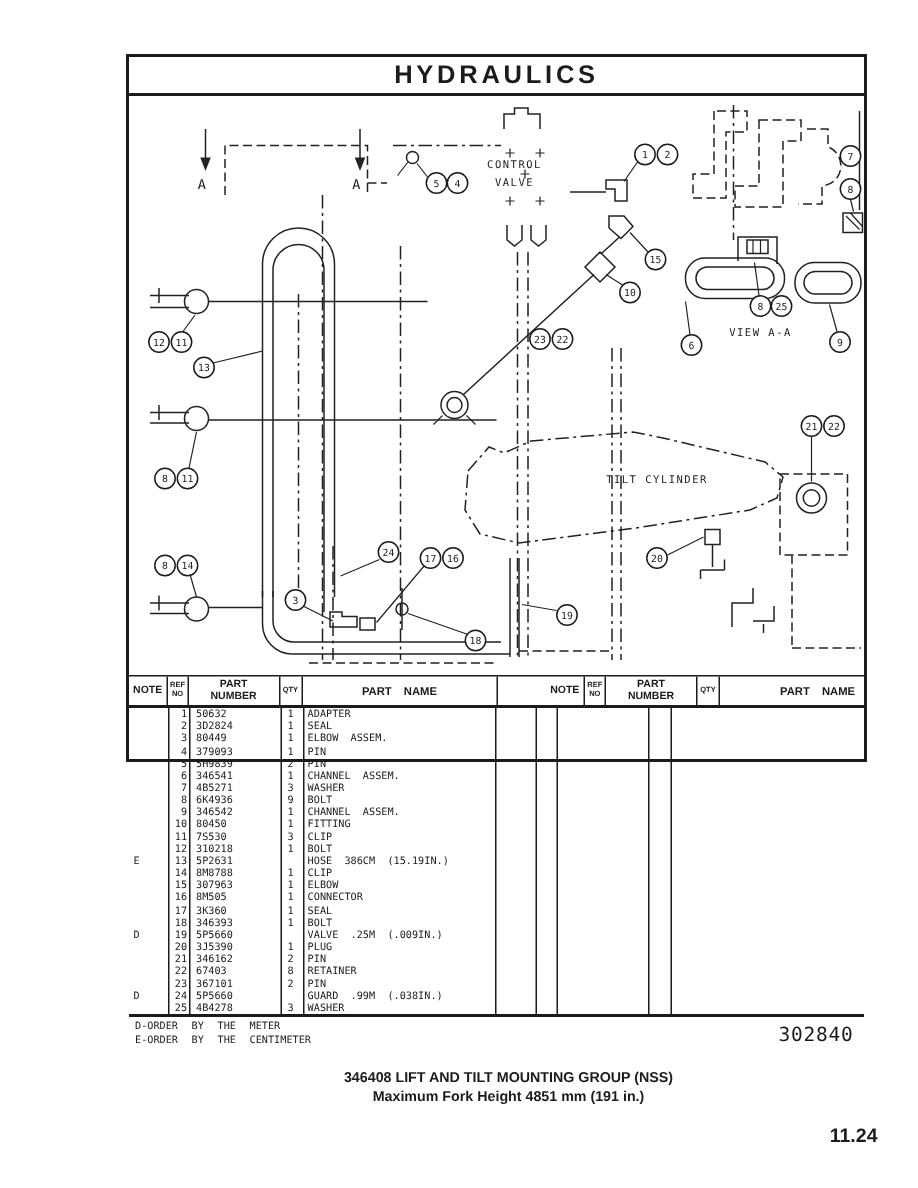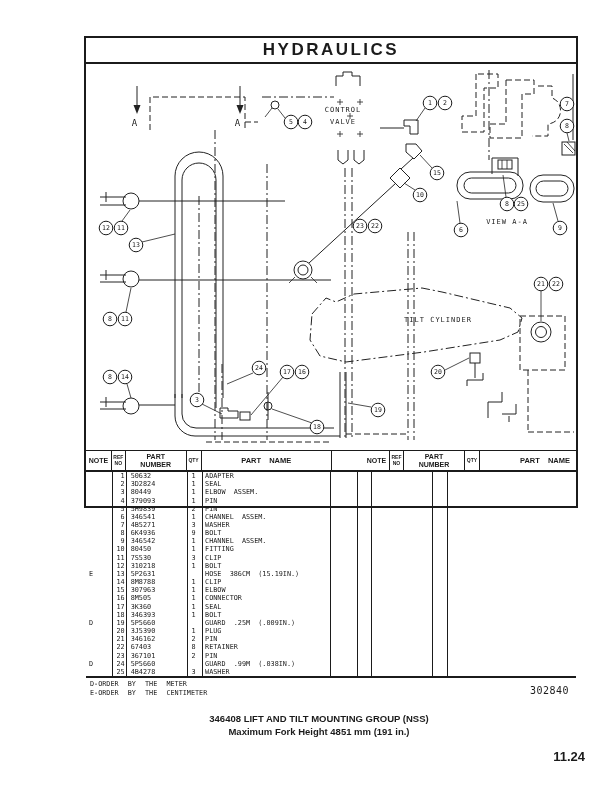--- a/index.html
+++ b/index.html
@@ -35,24 +35,24 @@
   .trow{flex:1;display:flex;align-items:center;}
   .trow span{display:block;box-sizing:border-box;white-space:pre;overflow:hidden;}
   .c-note{width:26px;padding-left:3px;}
   .c-ref{width:14px;text-align:right;padding-right:1px;}
   .c-part{width:61px;padding-left:5px;}
   .c-qty{width:15px;text-align:center;}
   .c-name{width:130px;padding-left:4px;}
   .tfoot{border-top:2px solid #1b1b1b;height:22px;position:relative;box-sizing:border-box;
          font-family:"DejaVu Sans Mono",monospace;font-size:6.8px;line-height:9px;padding:2px 0 0 4px;}
   .tfoot .onote{word-spacing:5px;}
-  .formnum{position:absolute;right:7px;bottom:3px;font-size:10px;letter-spacing:.5px;}
+  .formnum{position:absolute;right:7px;bottom:3px;font-size:13px;letter-spacing:.5px;}
 
   
-  .caption{position:absolute;left:72px;top:712px;width:494px;text-align:center;
+  .caption{position:absolute;left:92px;top:712px;width:494px;text-align:center;
            font-weight:bold;font-size:9.5px;line-height:13px;}
   .pagenum{position:absolute;top:749px;right:27px;font-weight:bold;font-size:13px;}
 
   
   .s{stroke:#222;fill:none;stroke-width:1;}
   .sw8{stroke-width:.8;}
   .d1{stroke-dasharray:6 3;}
   .d2{stroke-dasharray:9 3 2 3;}
   .fillink{fill:#222;stroke:none;}
   #dg-callouts circle{fill:#fff;stroke:#1b1b1b;stroke-width:1;}
@@ -455,21 +455,21 @@
                 <span class="c-ref">18</span>
                 <span class="c-part">346393</span>
                 <span class="c-qty">1</span>
                 <span class="c-name">BOLT</span>
               </div>
               <div class="trow">
                 <span class="c-note">D</span>
                 <span class="c-ref">19</span>
                 <span class="c-part">5P5660</span>
                 <span class="c-qty"></span>
-                <span class="c-name">GUARD  .25M  (.009IN.)</span>
+                <span class="c-name">VALVE  .25M  (.009IN.)</span>
               </div>
               <div class="trow">
                 <span class="c-note"></span>
                 <span class="c-ref">20</span>
                 <span class="c-part">3J5390</span>
                 <span class="c-qty">1</span>
                 <span class="c-name">PLUG</span>
               </div>
               <div class="trow">
                 <span class="c-note"></span>

